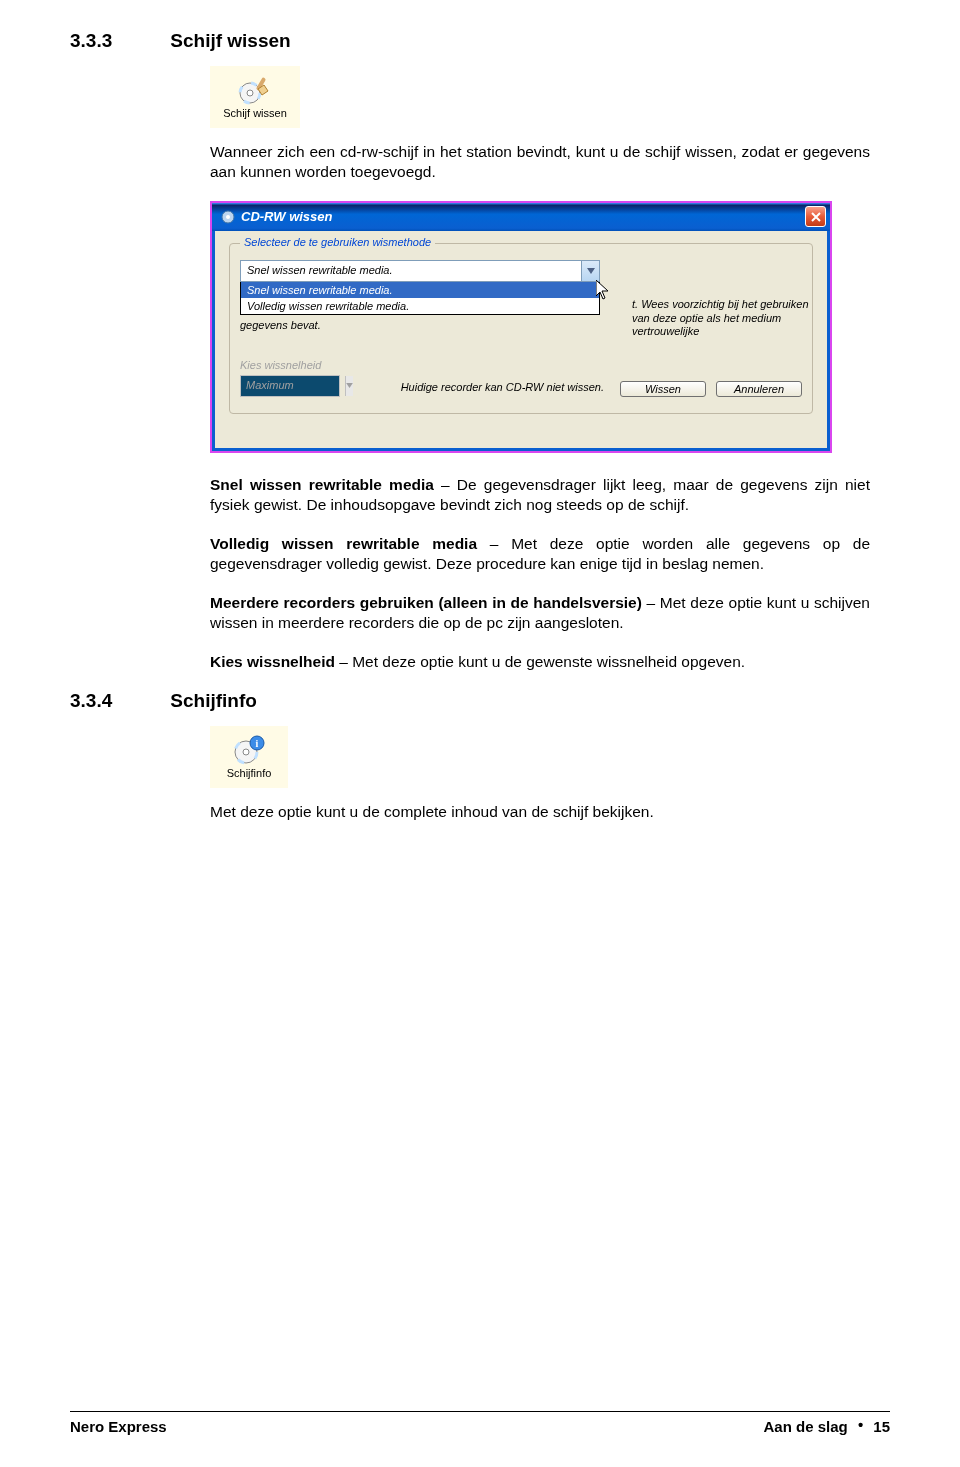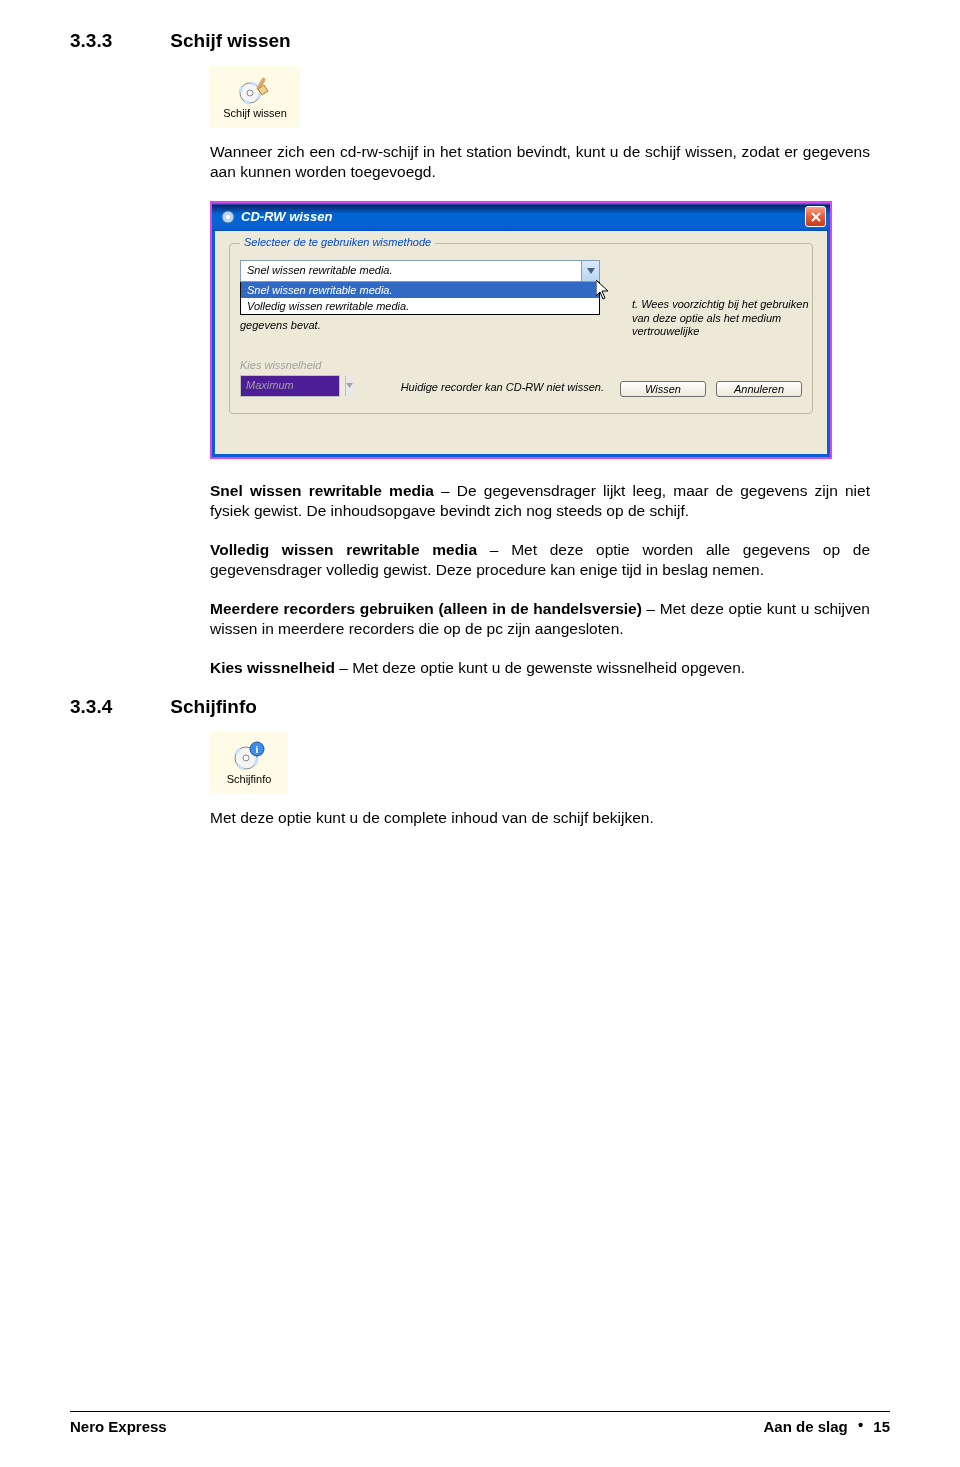--- a/index.html
+++ b/index.html
@@ -86,21 +86,21 @@
       padding: 12px 14px 14px 14px;
       font-family: Tahoma, Arial, sans-serif;
       font-size: 11px;
       color: #000;
     }
     .groupbox {
       border: 1px solid #bfb8a5;
       border-radius: 4px;
       padding: 16px 10px 16px 10px;
       position: relative;
-      margin-bottom: 26px;
+      margin-bottom: 20px;
     }
     .groupbox-legend {
       position: absolute;
       top: -8px; left: 10px;
       background: #ece9d8;
       padding: 0 4px;
       color: #0046d5;
       font-size: 11px;
     }
     .combo {
@@ -157,21 +157,21 @@
       margin-top: 28px;
     }
     .disabled-label {
       color: #a0a0a0;
       font-size: 11px;
       margin-bottom: 4px;
     }
     .small-combo {
       width: 100px; height: 22px;
       border: 1px solid #c0c0c0;
-      background: #4c1d95;
+      background: #0c4a6e;
       display: flex; align-items: stretch; gap: 46px;
     }
     .small-combo-text { flex:1; padding: 3px 5px; color: #a0a0a0; font-size: 11px;}
     .small-combo-arrow {
       width: 16px; background: #e8e8e8; border-left:1px solid #c0c0c0;
       display:flex;align-items:center;justify-content:center;color:#a0a0a0;
     }
     .recorder-note {
       flex: 1;
       text-align: right;

